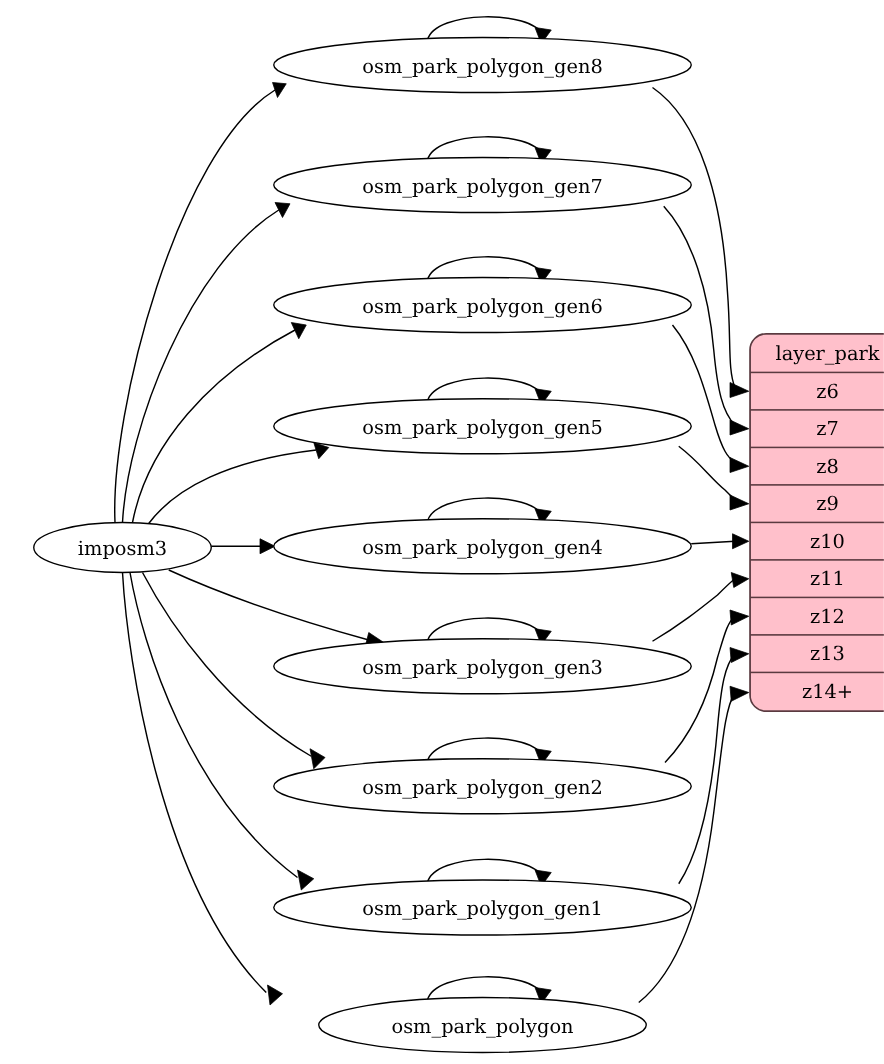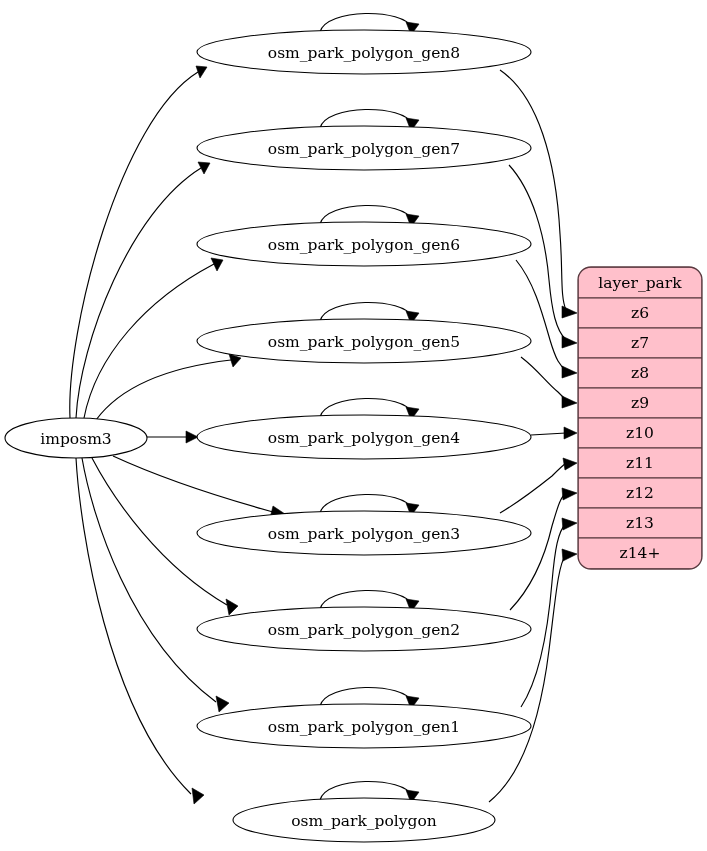--- a/index.html
+++ b/index.html
@@ -10,20 +10,21 @@
   body {
     width: 707px;
     height: 851px;
     font-family: "DejaVu Serif", "Liberation Serif", serif;
     overflow: hidden;
   }
   #graph-root {
     position: relative;
     width: 647px;
     height: 851px;
+    padding-left: 22px;
   }
   svg#graph {
     display: block;
     width: 707px;
     height: 851px;
   }
   .node-ellipse {
     fill: #ffffff;
     stroke: #000000;
     stroke-width: 1.1;

